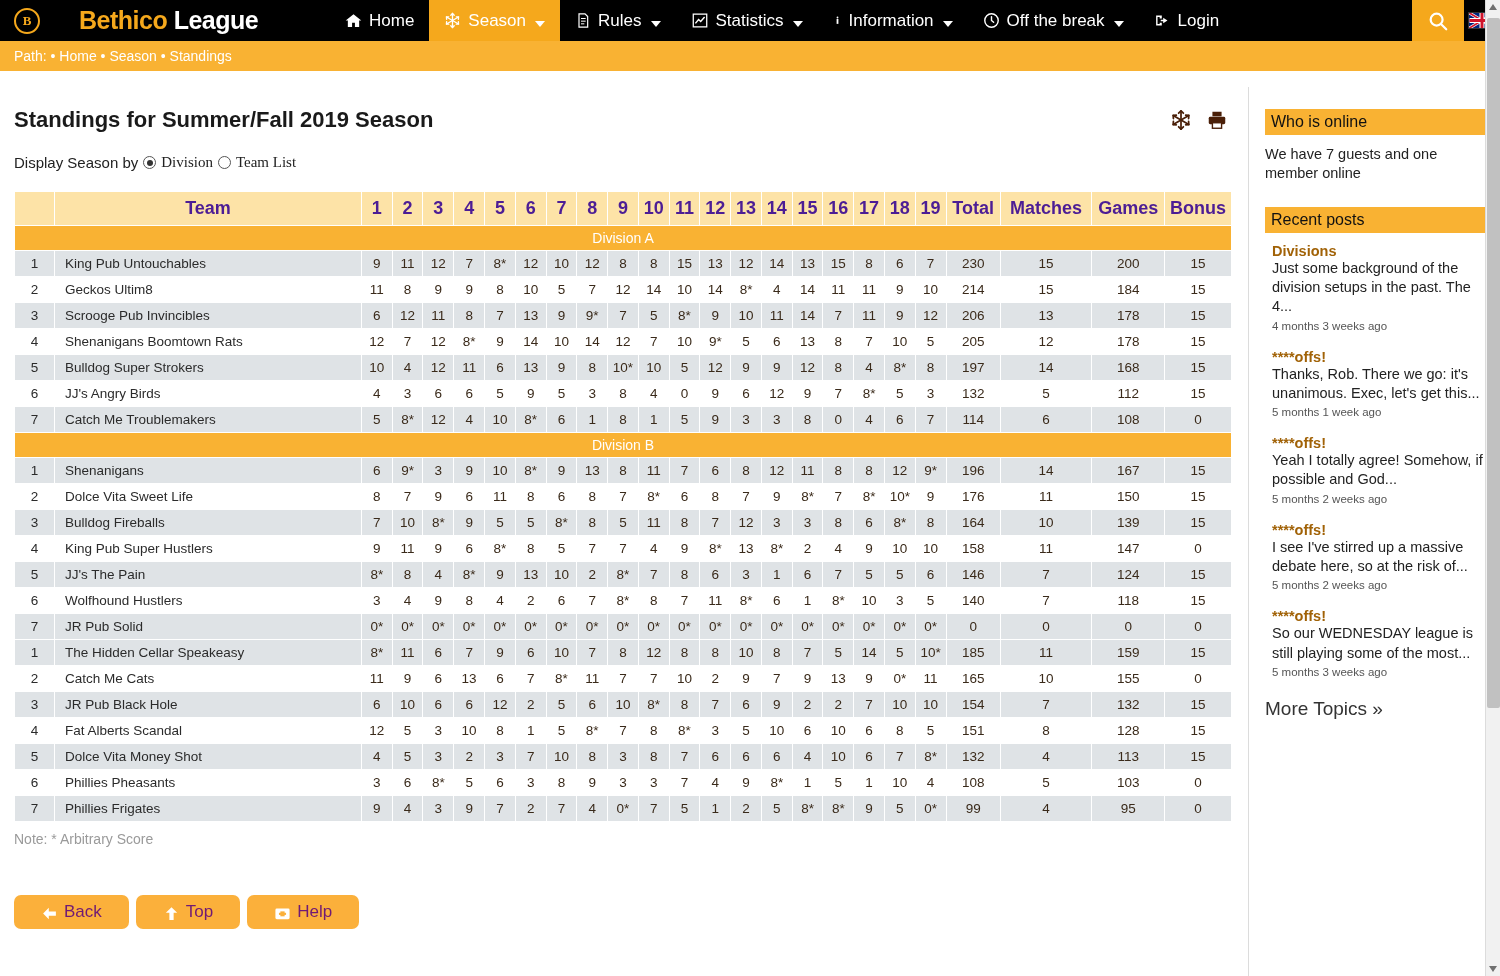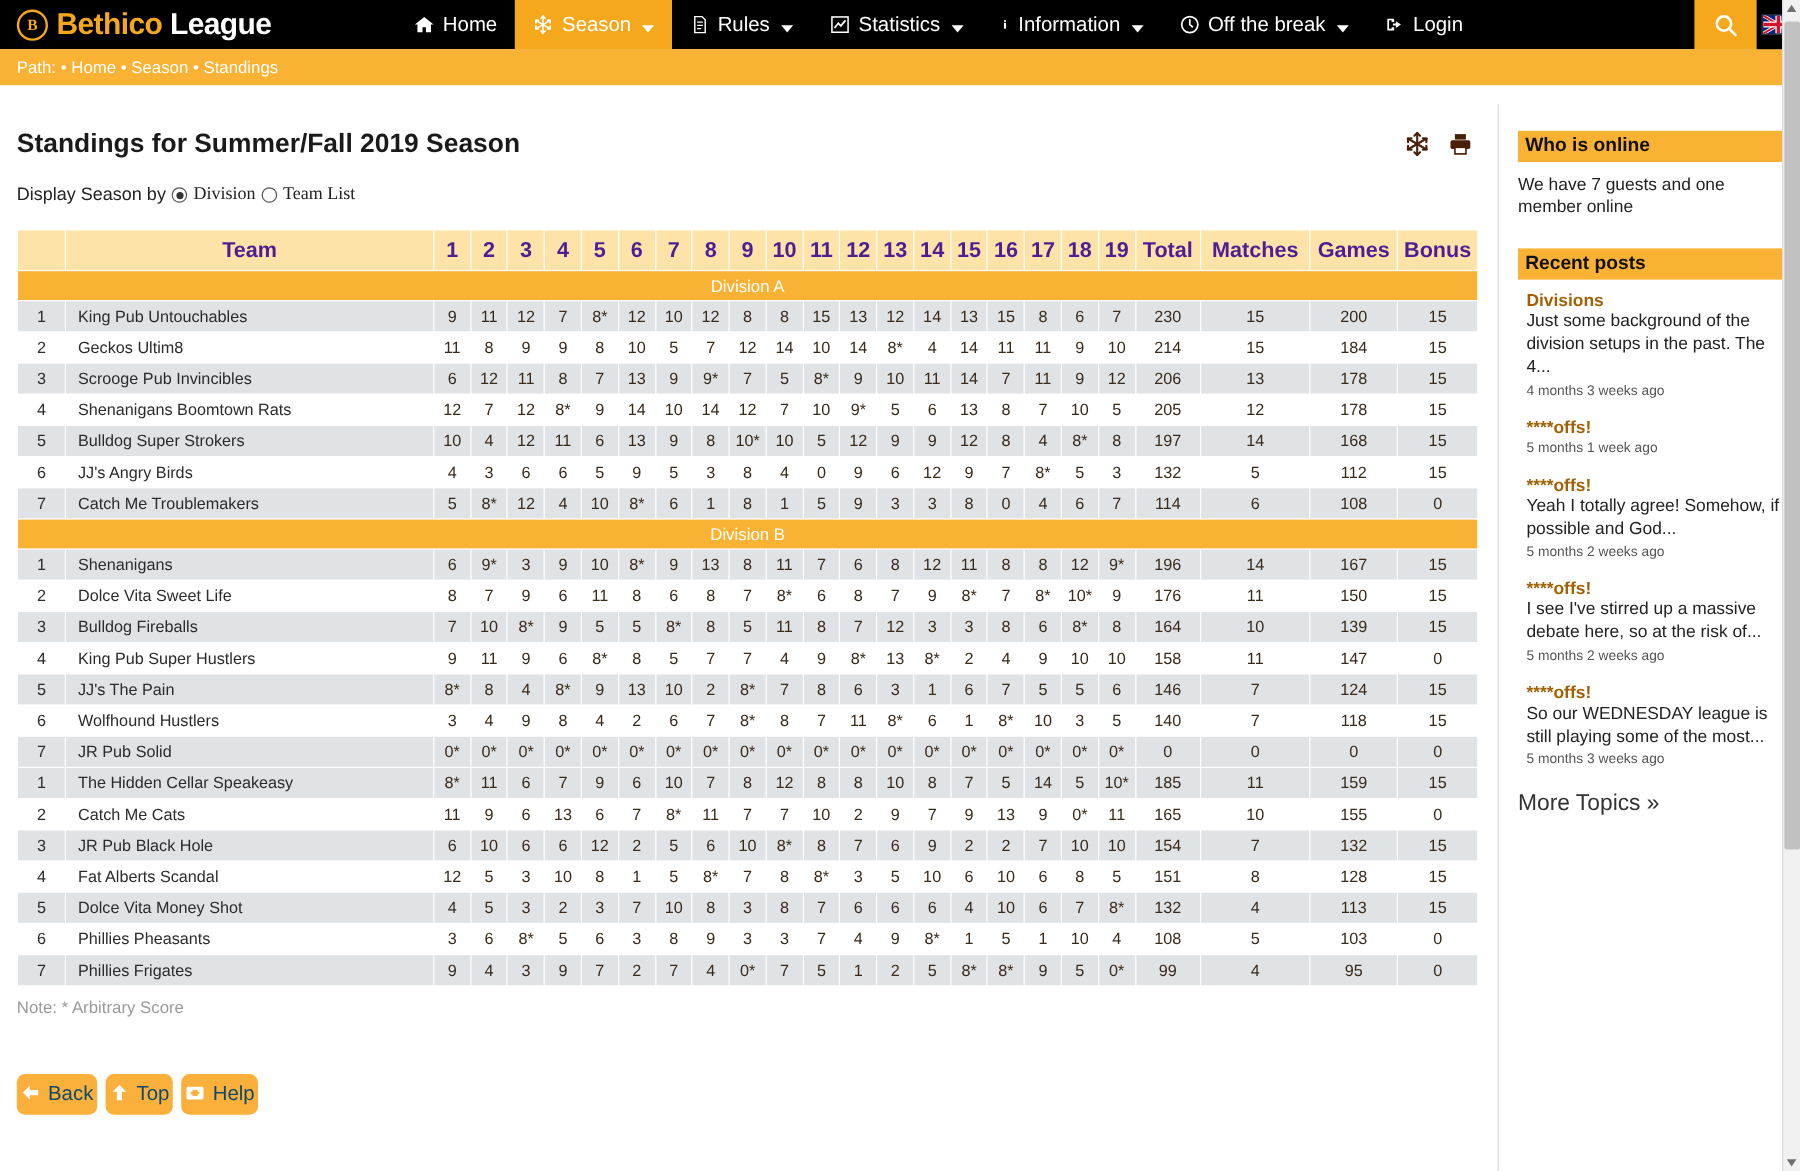--- a/index.html
+++ b/index.html
@@ -15,21 +15,21 @@
   
   .topbar { display:flex; align-items:stretch; height:41px; background:#000; }
   .brand { display:flex; align-items:center; gap:7px; padding:0 16px 0 14px; min-width:330px;}
   .brand-logo {
     width:26px; height:26px; border-radius:50%;
     border:2px solid #f5a81c; background:#000;
     display:flex; align-items:center; justify-content:center;
     color:#f5a81c; font-weight:bold; font-size:13px;
     font-family:"Liberation Serif", serif;
   }
-  .brand-text { color:#f5a81c; font-size:25px; font-weight:bold; letter-spacing:-0.5px; }
+  .brand-text { color:#f5a81c; font-size:25px; font-weight:bold; letter-spacing:-0.5px;margin-left:32px; }
   .brand-text .w2 { color:#ffffff; }
   .nav { display:flex; align-items:stretch; flex:1; }
   .nav-item {
     display:flex; align-items:center; gap:7px;
     padding:0 15px; color:#fff; font-size:17px; white-space:nowrap;
     cursor:pointer;
   }
   .nav-item.active { background:#f5a81c; color:#fff; }
   .caret { width:0;height:0;border-left:5px solid transparent;border-right:5px solid transparent;border-top:6px solid currentColor; margin-left:2px; position:relative; top:3px;}
   .nav-icon { display:inline-flex; align-items:center; justify-content:center; font-size:15px; }
@@ -73,28 +73,28 @@
   tbody td { padding:5px 4px; text-align:center; color:#3a2a1a; }
   tbody tr.shade td { background:#dfe3e6; }
   tbody tr.plain td { background:#ffffff; }
   td.team { text-align:left; padding-left:10px; color:#2b2b2b; }
   td.rank { color:#2b2b2b; }
   .note { margin-top:9px; font-size:14px; color:#9a9a9a; }
 
   
   .btnbar { display:flex; gap:7px; margin-top:48px; }
   .btn {
-    background:#fbb03b; color:#0c4a6e; border:none; border-radius:7px;
-    padding:7px 3px; font-size:17px; display:flex; align-items:flex-start; gap:6px;
+    background:#fbb03b; color:#701a75; border:none; border-radius:7px;
+    padding:7px 27px; font-size:17px; display:flex; align-items:flex-end; gap:6px;
     cursor:pointer;
   }
   .btn svg { width:17px; height:17px; }
 
   
-  .side-head { background:#f9b233; color:#111; font-weight:bold; font-size:16px; padding:4px 6px; margin-bottom:10px;}
+  .side-head { background:#f9b233; color:#111; font-weight:normal; font-size:16px; padding:4px 6px; margin-bottom:10px;}
   .side-text { font-size:14.5px; color:#222; line-height:1.3; }
   .posts { margin-top:24px; }
   .post { margin-bottom:17px; padding-left:7px; }
   .post-title { font-weight:bold; font-size:14.5px; color:#a16207; }
   .post-body { font-size:14.5px; color:#222; line-height:1.33; }
   .post-time { font-size:11.5px; color:#555; margin-top:3px; }
   .more-topics { padding-left:0; margin-top:20px; font-size:19px; color:#333; cursor:pointer; }
 
   
   .scrollbar { position:absolute; right:0; top:0; width:15px; height:976px; background:#f1f1f1; border-left:1px solid #dcdcdc;}
@@ -882,20 +882,21 @@
     <div class="posts">
       <div class="side-head">Recent posts</div>
       <div id="posts-root">
           <div class="post">
             <div class="post-title">Divisions</div>
             <div class="post-body">Just some background of the division setups in the past. The 4...</div>
             <div class="post-time">4 months 3 weeks ago</div>
           </div>
           <div class="post">
             <div class="post-title">****offs!</div>
+            <div class="post-body">Thanks, Rob. There we go: it's unanimous. Exec, let's get this...</div>
             <div class="post-time">5 months 1 week ago</div>
           </div>
           <div class="post">
             <div class="post-title">****offs!</div>
             <div class="post-body">Yeah I totally agree! Somehow, if possible and God...</div>
             <div class="post-time">5 months 2 weeks ago</div>
           </div>
           <div class="post">
             <div class="post-title">****offs!</div>
             <div class="post-body">I see I've stirred up a massive debate here, so at the risk of...</div>

